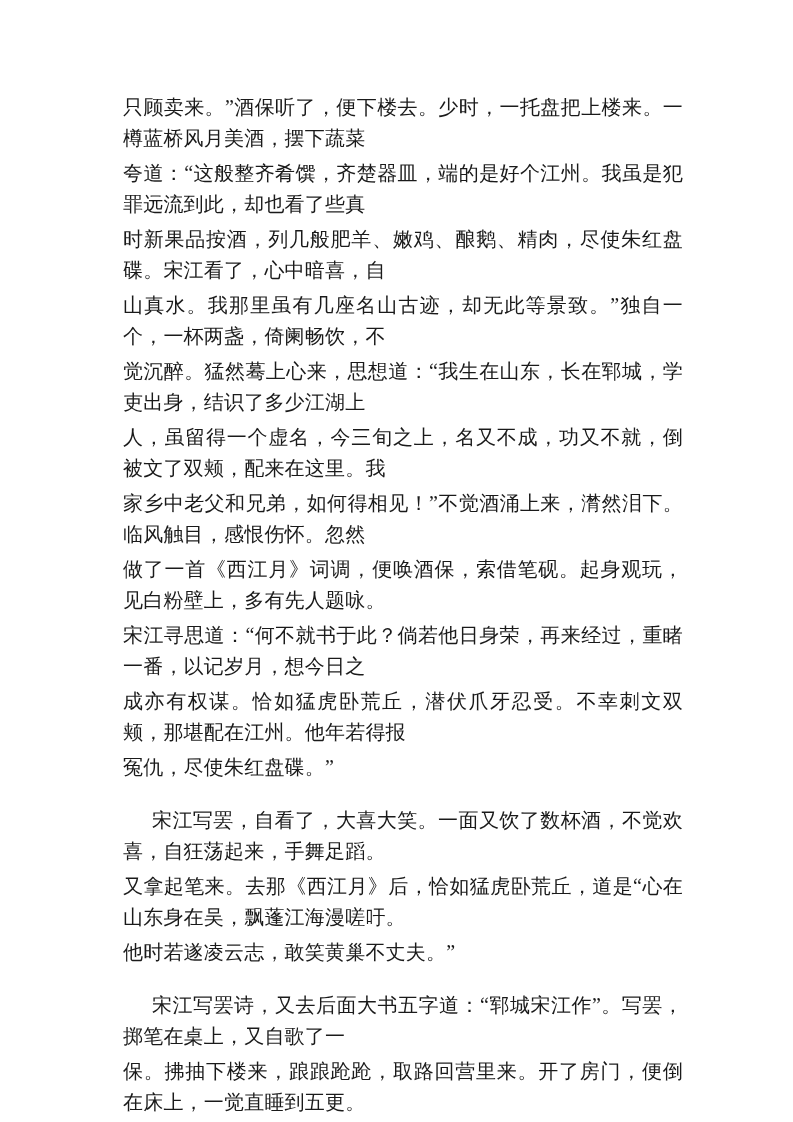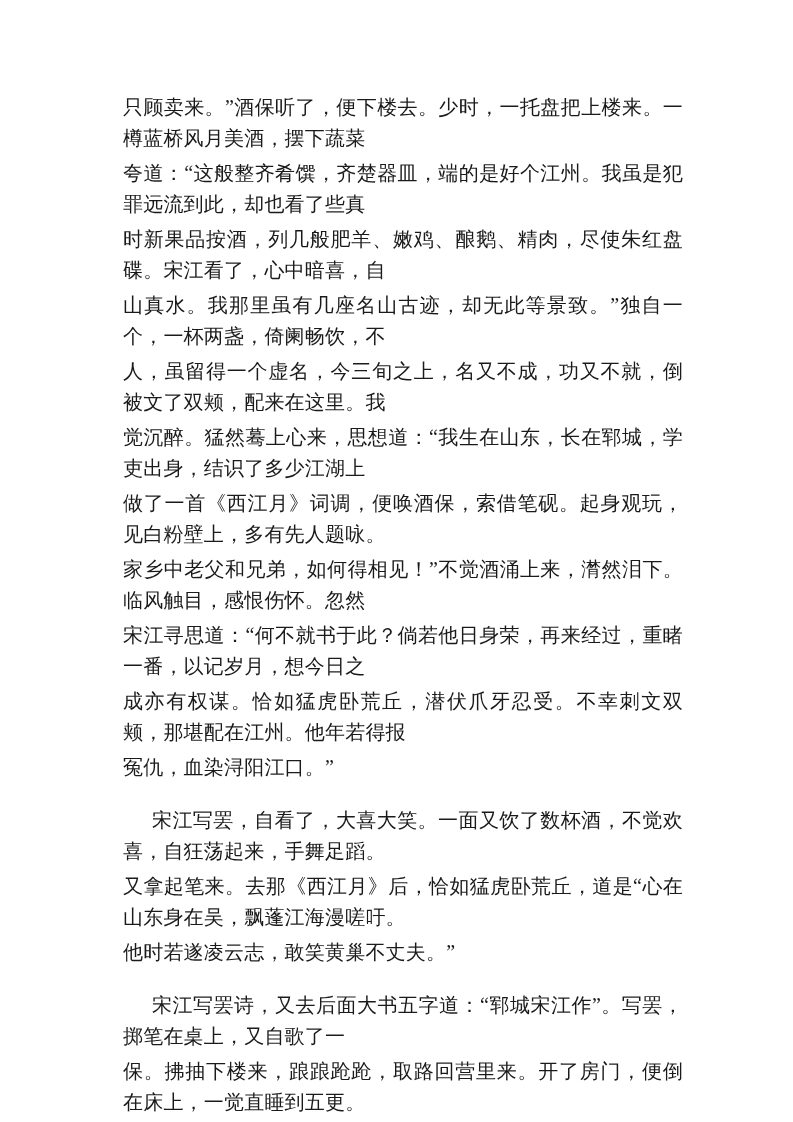--- a/index.html
+++ b/index.html
@@ -14,27 +14,27 @@
 </head>
 <body>
 
 <div class="page">
 
   <div>
     <p class="p">只顾卖来。”酒保听了，便下楼去。少时，一托盘把上楼来。一樽蓝桥风月美酒，摆下蔬菜</p>
     <p class="p">夸道：“这般整齐肴馔，齐楚器皿，端的是好个江州。我虽是犯罪远流到此，却也看了些真</p>
     <p class="p">时新果品按酒，列几般肥羊、嫩鸡、酿鹅、精肉，尽使朱红盘碟。宋江看了，心中暗喜，自</p>
     <p class="p">山真水。我那里虽有几座名山古迹，却无此等景致。”独自一个，一杯两盏，倚阑畅饮，不</p>
+    <p class="p">觉沉醉。猛然蓦上心来，思想道：“我生在山东，长在郓城，学吏出身，结识了多少江湖上</p>
     <p class="p">人，虽留得一个虚名，今三旬之上，名又不成，功又不就，倒被文了双颊，配来在这里。我</p>
-    <p class="p">觉沉醉。猛然蓦上心来，思想道：“我生在山东，长在郓城，学吏出身，结识了多少江湖上</p>
+    <p class="p">家乡中老父和兄弟，如何得相见！”不觉酒涌上来，潸然泪下。临风触目，感恨伤怀。忽然</p>
     <p class="p">做了一首《西江月》词调，便唤酒保，索借笔砚。起身观玩，见白粉壁上，多有先人题咏。</p>
-    <p class="p">家乡中老父和兄弟，如何得相见！”不觉酒涌上来，潸然泪下。临风触目，感恨伤怀。忽然</p>
     <p class="p">宋江寻思道：“何不就书于此？倘若他日身荣，再来经过，重睹一番，以记岁月，想今日之</p>
     <p class="p">成亦有权谋。恰如猛虎卧荒丘，潜伏爪牙忍受。不幸刺文双颊，那堪配在江州。他年若得报</p>
-    <p class="p">冤仇，血染浔阳江口。”</p>
+    <p class="p">冤仇，尽使朱红盘碟。”</p>
   </div>
 
   <div class="gap"></div>
 
   <div>
     <p class="p indent">宋江写罢，自看了，大喜大笑。一面又饮了数杯酒，不觉欢喜，自狂荡起来，手舞足蹈。</p>
     <p class="p">又拿起笔来。去那《西江月》后，恰如猛虎卧荒丘，道是“心在山东身在吴，飘蓬江海漫嗟吁。</p>
     <p class="p">他时若遂凌云志，敢笑黄巢不丈夫。”</p>
   </div>
 

